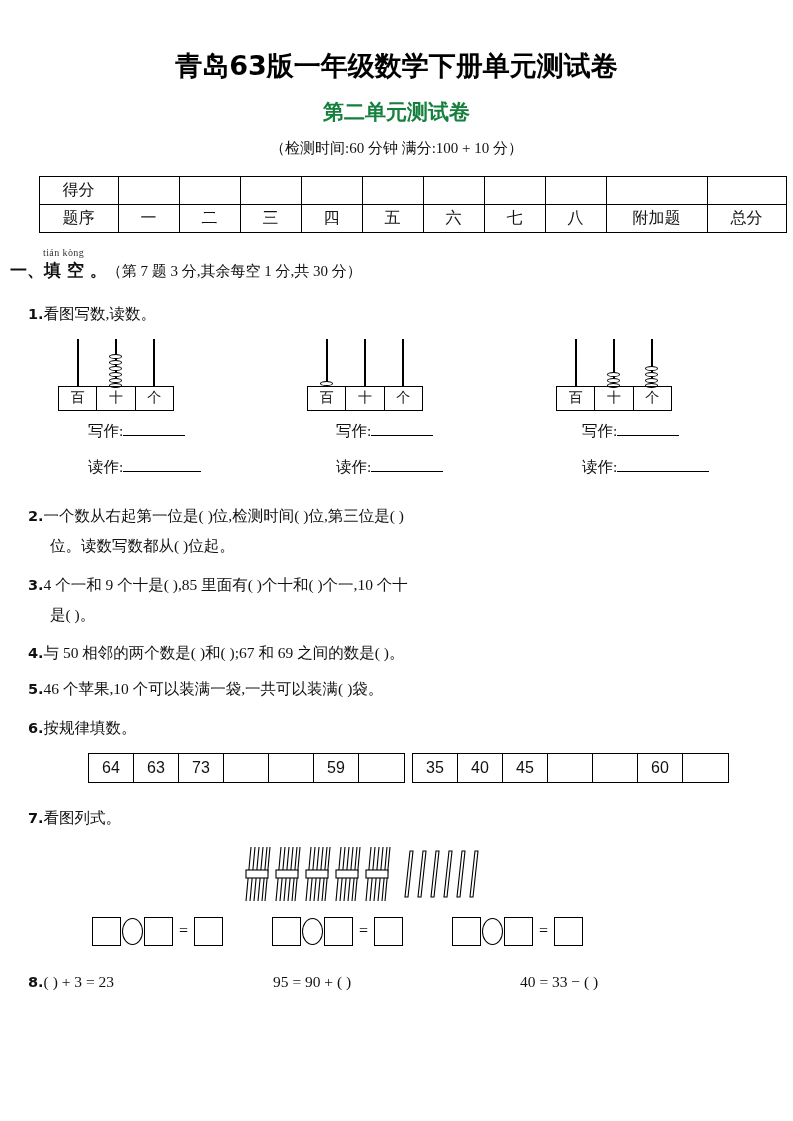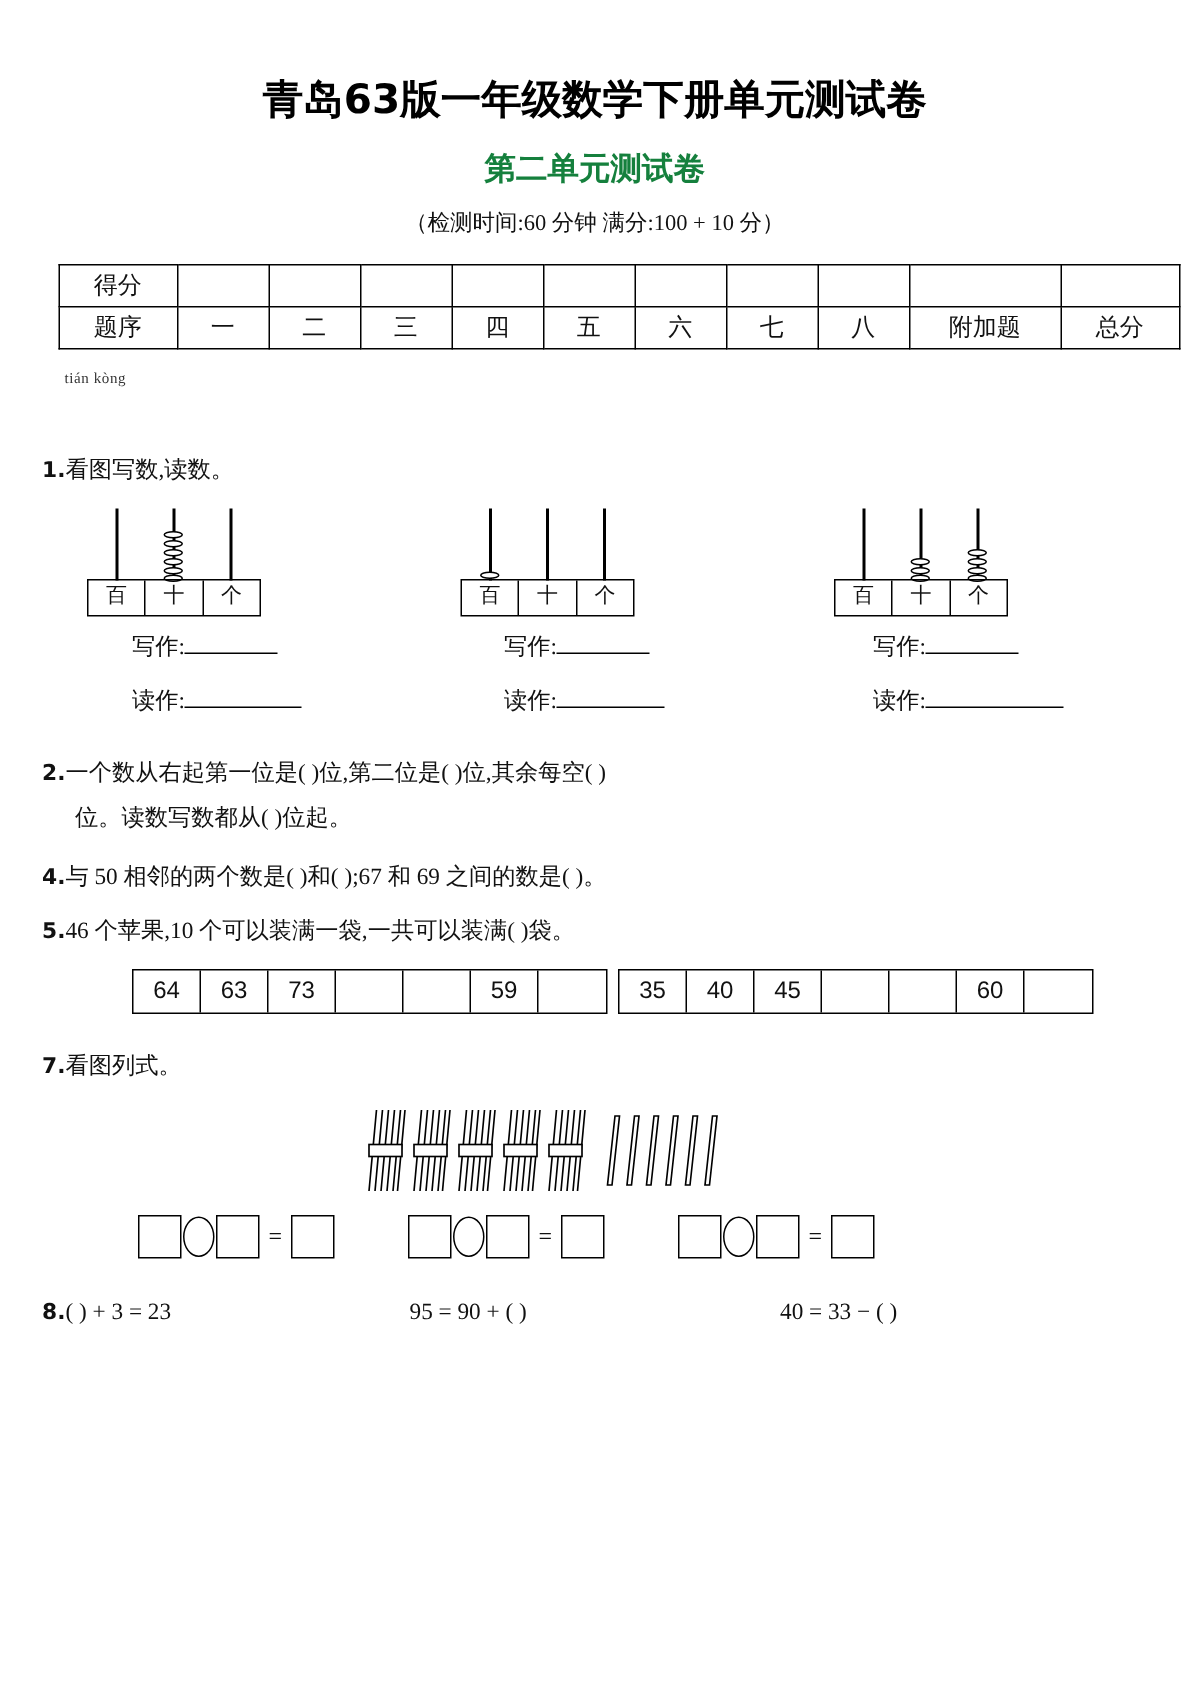--- a/index.html
+++ b/index.html
@@ -258,20 +258,23 @@
         <td class="num">八</td>
         <td class="extra">附加题</td>
         <td class="total">总分</td>
       </tr>
     </tbody>
       </table>
   </div>
 
   <div class="section-head">
     <div class="pinyin">tián kòng</div>
+    <div class="section-title">
+      <span>一、</span><span>填 空 。</span><span class="norm">（第 7 题 3 分,其余每空 1 分,共 30 分）</span>
+    </div>
   </div>
 
   <div class="q">
     <span class="q-num">1.</span><span class="q-text">看图写数,读数。</span>
   </div>
 
   <div class="abacus-row">
 
     <div class="abacus" style="left:58px; top:0;">
       <div class="rods">
@@ -345,33 +348,40 @@
     </div>
     <div class="wr-item" style="left:336px; top:4px;">
       <span>读作:</span><span class="blank-line" style="width:72px;"></span>
     </div>
     <div class="wr-item" style="left:582px; top:4px;">
       <span>读作:</span><span class="blank-line" style="width:92px;"></span>
     </div>
   </div>
 
   <div class="q" style="margin-top:14px;">
-    <span class="q-num">2.</span><span>一个数从右起第一位是(          )位,第二位是(          )位,其余每空(          )</span>
+    <span class="q-num">2.</span><span>一个数从右起第一位是(          )位,检测时间(          )位,第三位是(          )</span>
     <span class="q-indent">位。读数写数都从(          )位起。</span>
   </div>
 
+  <div class="q" style="margin-top:8px;">
+    <span class="q-num">3.</span><span>4 个一和 9 个十是(          ),85 里面有(        )个十和(        )个一,10 个十</span>
+    <span class="q-indent">是(          )。</span>
+  </div>
 
   <div class="q" style="margin-top:8px;">
     <span class="q-num">4.</span><span>与 50 相邻的两个数是(          )和(            );67 和 69 之间的数是(          )。</span>
   </div>
 
   <div class="q" style="margin-top:6px;">
     <span class="q-num">5.</span><span>46 个苹果,10 个可以装满一袋,一共可以装满(        )袋。</span>
   </div>
 
+  <div class="q" style="margin-top:8px;">
+    <span class="q-num">6.</span><span>按规律填数。</span>
+  </div>
 
   <div class="seq-wrap">
     <div class="seq" style="left:88px; top:0;">
       <div class="cell">64</div>
       <div class="cell">63</div>
       <div class="cell">73</div>
       <div class="cell"></div>
       <div class="cell"></div>
       <div class="cell">59</div>
       <div class="cell"></div>

